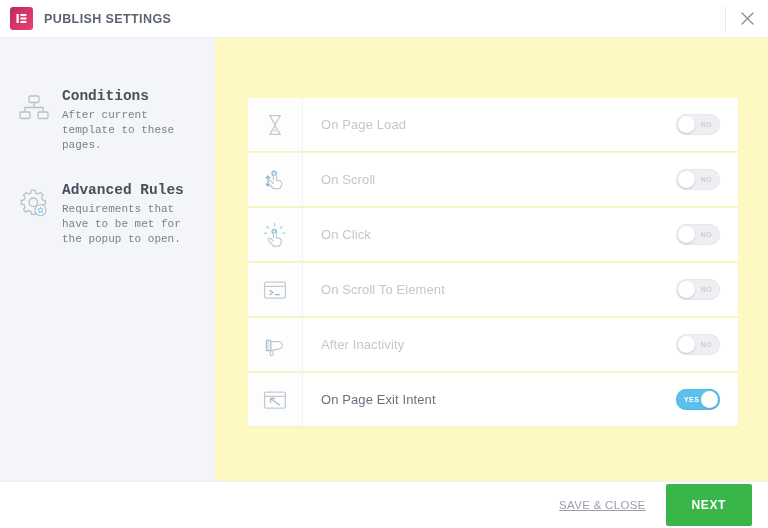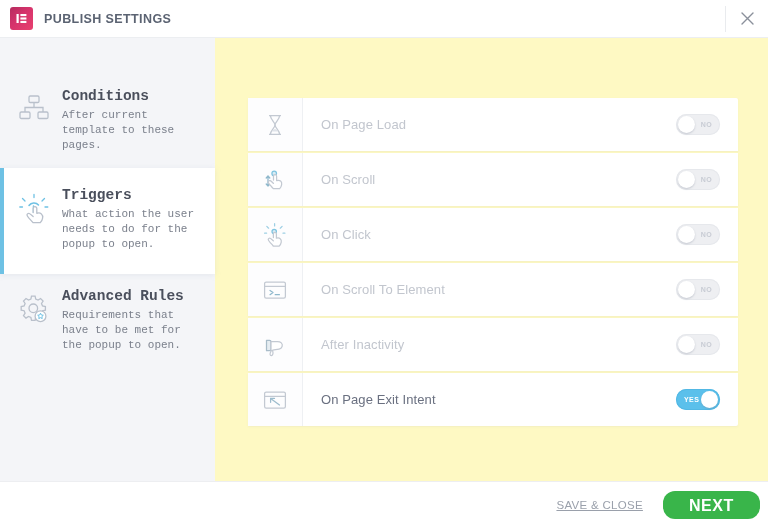--- a/index.html
+++ b/index.html
@@ -235,42 +235,42 @@
 
   
   .footer {
     height: 46px;
     min-height: 46px;
     background: #ffffff;
     border-top: 1px solid #edeef1;
     display: flex;
     align-items: center;
     justify-content: flex-end;
-    padding-right: 8px;
+    padding-right: 16px;
     position: relative;
     z-index: 5;
   }
   .save-close {
     font-size: 11.5px;
     color: #9aa0ab;
     text-decoration: underline;
     letter-spacing: 0.3px;
     margin-right: 20px;
     cursor: pointer;
   }
   .next-btn {
     background: #39b54a;
     color: #ffffff;
-    font-size: 16px;
+    font-size: 12px;
     font-weight: bold;
     letter-spacing: 0.6px;
     border: none;
-    border-radius: 12px;
+    border-radius: 2px;
     padding: 0 26px;
-    height: 28px;
+    height: 42px;
     line-height: 30px;
     cursor: pointer;
     font-family: "Liberation Sans", sans-serif;
   }
 </style>
 </head>
 <body>
 
 <div class="app">
 
@@ -308,40 +308,20 @@
             <rect x="20" y="20" width="10" height="6.5" rx="1.3"></rect>
             <path d="M16 10.5 V15.5 M7 20 V15.5 H25 V20"></path>
           </svg>
         </div>
         <div class="side-text">
           <div class="side-title">Conditions</div>
           <div class="side-desc">After current template to these pages.</div>
         </div>
       </div>
 
-      <div class="side-item active">
-        <div class="side-icon">
-          <svg width="34" height="34" viewBox="0 0 34 34" fill="none" stroke="#b9c0cb" stroke-width="1.3" stroke-linecap="round">
-            <g stroke="#6ec1e4">
-              <path d="M8 10 L5.5 7.5 M17 6.5 V3.5 M25 10 L27.5 7.5 M5.5 16 H2.8 M28 16 H30.8"></path>
-              <path d="M12 14.5 A6 6 0 0 1 21.5 14" stroke-width="1.5"></path>
-            </g>
-            <path d="M16.5 15 v6.5" stroke="#6ec1e4" stroke-width="1.5"></path>
-            <path d="M16.2 21.5 V17.5 a1.8 1.8 0 0 1 3.6 0 v4.8
-                     c1.6-.5 3.4-.4 4.6.6 1.2 1 1.5 2.4 1.2 4.2
-                     -.35 2.1-1.3 3.7-2.4 4.6
-                     h-7.2 c-1.1-1.3-2.3-2.6-3.4-3.8
-                     -1.4-1.5-2.6-2.6-2.6-3.8 0-1.2 1.1-2 2.3-1.6 1 .35 2 1.3 3.9 3.1" fill="#ffffff" stroke="#b9c0cb" stroke-width="1.3" stroke-linejoin="round"></path>
-          </svg>
-        </div>
-        <div class="side-text">
-          <div class="side-title">Triggers</div>
-          <div class="side-desc">What action the user needs to do for the popup to open.</div>
-        </div>
-      </div>
 
       <div class="side-item">
         <div class="side-icon">
           <svg width="34" height="34" viewBox="0 0 34 34" fill="none" stroke="#b9c0cb" stroke-width="1.3">
             <path d="M14.5 4.2 h3.6 l.6 2.9 2.4 1 2.5-1.6 2.5 2.5 -1.6 2.5 1 2.4 2.9 .6 v3.6 l-2.9 .6 -1 2.4 1.6 2.5 -2.5 2.5 -2.5-1.6 -2.4 1 -.6 2.9 h-3.6 l-.6-2.9 -2.4-1 -2.5 1.6 -2.5-2.5 1.6-2.5 -1-2.4 -2.9-.6 v-3.6 l2.9-.6 1-2.4 -1.6-2.5 2.5-2.5 2.5 1.6 2.4-1 z"></path>
             <circle cx="16.3" cy="16.3" r="4.3"></circle>
             <circle cx="23.5" cy="24.2" r="5.4" fill="#ffffff" stroke="#b9c0cb"></circle>
             <path d="M23.5 21.2 l.85 1.8 1.95.25 -1.45 1.4 .37 1.95 -1.72-.95 -1.72.95 .37-1.95 -1.45-1.4 1.95-.25 z" stroke="#6ec1e4" stroke-width="1" stroke-linejoin="round"></path>
           </svg>
         </div>

